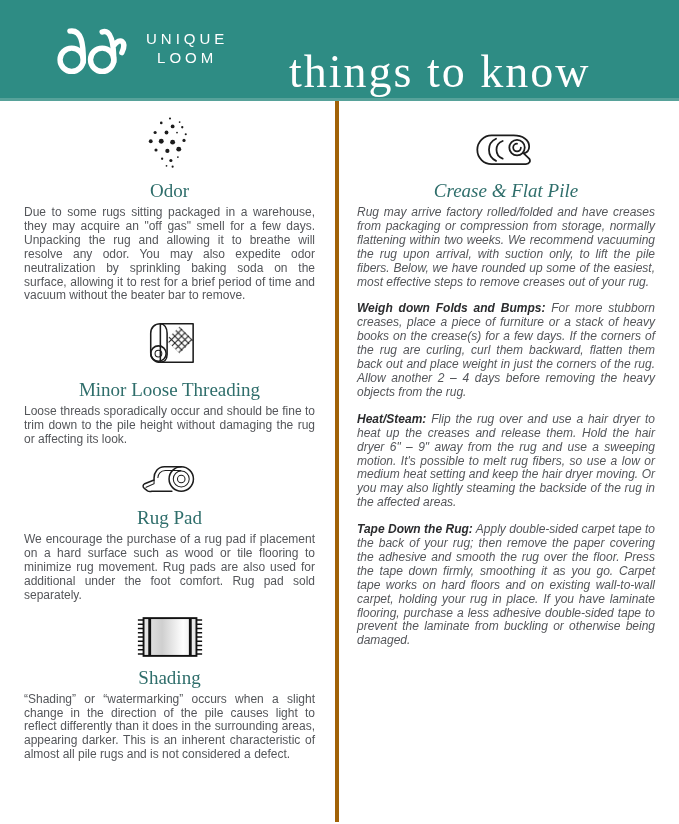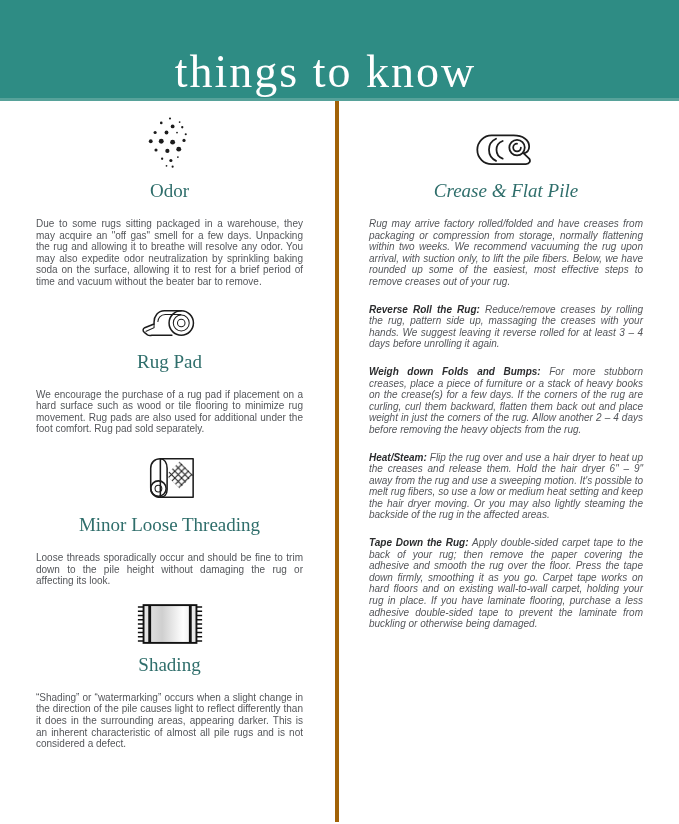--- a/index.html
+++ b/index.html
@@ -32,33 +32,49 @@
     border-right:4px solid #a16207;
   }
   .col-right{width:340px;padding:14px 20px 0 14px;font-style:italic;}
   .icon-wrap{text-align:center;}
   .section-heading{
     font-family:"Liberation Serif", serif;
     color:#2f6e6b;font-size:19px;font-weight:400;
     text-align:center;margin:5px 0 3px 0;
   }
   .body-text{
-    font-size:10px;line-height:1.16;text-align:justify;
-    color:#54565a;margin:16px;
+    font-size:12px;line-height:1.16;text-align:justify;
+    color:#54565a;margin:4px;
   }
   .section{margin-bottom:13px;}
   .tip{margin-top:13px;}
   .tip .lead{color:#2b2c2e;font-weight:bold;}
   svg .stroke{fill:none;stroke:#1c1c1c;stroke-width:1.6;stroke-linecap:round;stroke-linejoin:round;}
   svg .thin{fill:none;stroke:#1c1c1c;stroke-width:1.1;}
 </style>
 </head>
 <body>
 
 <div class="header">
+  <div class="brand">
+    <span class="brand-logo">
+      <svg viewBox="0 0 96 64" width="86" height="62">
+        <g fill="none" stroke="#ffffff" stroke-width="6" stroke-linecap="round">
+          <circle cx="22" cy="44" r="13"></circle>
+          <path d="M35,46 C35,26 33,10 20,12"></path>
+          <circle cx="56" cy="44" r="13"></circle>
+          <path d="M69,46 C69,26 66,9 56,13 M69,28 C76,18 84,24 78,36"></path>
+        </g>
+      </svg>
+    </span>
+    <div class="brand-name">
+      <div>UNIQUE</div>
+      <div>LOOM</div>
+    </div>
+  </div>
   <div class="header-title">things to know</div>
 </div>
 
 <div class="content">
 
   <div class="col col-left">
 
     <div class="section">
       <div class="icon-wrap">
         <svg viewBox="0 0 60 64" width="54" height="56">
@@ -86,49 +102,49 @@
             <circle cx="33" cy="59" r="1.2"></circle>
           </g>
         </svg>
       </div>
       <div class="section-heading">Odor</div>
       <p class="body-text">Due to some rugs sitting packaged in a warehouse, they may acquire an "off gas" smell for a few days. Unpacking the rug and allowing it to breathe will resolve any odor. You may also expedite odor neutralization by sprinkling baking soda on the surface, allowing it to rest for a brief period of time and vacuum without the beater bar to remove.</p>
     </div>
 
     <div class="section">
       <div class="icon-wrap">
-        <svg viewBox="0 0 64 40" width="60" height="38">
-          <path class="stroke" d="M44,7 L26,7 C19,7 15,13 15,19 L15,21 L5,25 C3,26 2.6,28.6 4.6,30 L8,32.6 C9.4,33.5 11,33.5 12.6,33 L34,33" fill="#ffffff"></path>
-          <path class="thin" d="M44,11 L27,11 C22,11 19,15 19,19 M15,21 L15,25 L6,29"></path>
-          <circle class="stroke" cx="44" cy="20" r="13" fill="#ffffff"></circle>
-          <circle class="thin" cx="44" cy="20" r="8.5"></circle>
-          <circle class="thin" cx="44" cy="20" r="4"></circle>
-        </svg>
-      </div>
-      <div class="section-heading">Rug Pad</div>
-      <p class="body-text">We encourage the purchase of a rug pad if placement on a hard surface such as wood or tile flooring to minimize rug movement. Rug pads are also used for additional under the foot comfort. Rug pad sold separately.</p>
-    </div>
-
-    <div class="section">
-      <div class="icon-wrap">
         <svg viewBox="0 0 60 56" width="58" height="54">
           <defs>
             <pattern id="xh" width="7" height="7" patternUnits="userSpaceOnUse">
               <path d="M0,0 L7,7 M7,0 L0,7" stroke="#1c1c1c" stroke-width="1.1"></path>
             </pattern>
           </defs>
           <rect x="20" y="8" width="34" height="40" class="stroke" fill="#ffffff"></rect>
           <polygon points="40,11 54,25 40,39 26,25" fill="url(#xh)"></polygon>
           <path class="stroke" d="M20,8 C14,8 10,12 10,18 L10,38 C10,44 14,48 20,48 C24,48 27,45 27,40 L27,18 C27,12 24,8 20,8 Z" fill="#ffffff"></path>
           <circle class="stroke" cx="18" cy="39" r="8" fill="#ffffff"></circle>
           <circle class="thin" cx="18" cy="39" r="3.5"></circle>
         </svg>
       </div>
       <div class="section-heading">Minor Loose Threading</div>
       <p class="body-text">Loose threads sporadically occur and should be fine to trim down to the pile height without damaging the rug or affecting its look.</p>
+    </div>
+
+    <div class="section">
+      <div class="icon-wrap">
+        <svg viewBox="0 0 64 40" width="60" height="38">
+          <path class="stroke" d="M44,7 L26,7 C19,7 15,13 15,19 L15,21 L5,25 C3,26 2.6,28.6 4.6,30 L8,32.6 C9.4,33.5 11,33.5 12.6,33 L34,33" fill="#ffffff"></path>
+          <path class="thin" d="M44,11 L27,11 C22,11 19,15 19,19 M15,21 L15,25 L6,29"></path>
+          <circle class="stroke" cx="44" cy="20" r="13" fill="#ffffff"></circle>
+          <circle class="thin" cx="44" cy="20" r="8.5"></circle>
+          <circle class="thin" cx="44" cy="20" r="4"></circle>
+        </svg>
+      </div>
+      <div class="section-heading">Rug Pad</div>
+      <p class="body-text">We encourage the purchase of a rug pad if placement on a hard surface such as wood or tile flooring to minimize rug movement. Rug pads are also used for additional under the foot comfort. Rug pad sold separately.</p>
     </div>
 
     <div class="section">
       <div class="icon-wrap">
         <svg viewBox="0 0 72 44" width="68" height="42">
           <defs>
             <linearGradient id="shade" x1="0" y1="0" x2="1" y2="0">
               <stop offset="0" stop-color="#e8e8e8"></stop>
               <stop offset="0.35" stop-color="#cfcfcf"></stop>
               <stop offset="0.75" stop-color="#ffffff"></stop>
@@ -161,21 +177,20 @@
             <path d="M26,7 A8.5,8.5 0 0 0 26,23"></path>
             <circle cx="39" cy="13" r="7"></circle>
             <path d="M39,9.5 A3.5,3.5 0 1 0 42.5,13"></path>
           </g>
         </svg>
       </div>
       <div class="section-heading">Crease &amp; Flat Pile</div>
       <p class="body-text">Rug may arrive factory rolled/folded and have creases from packaging or compression from storage, normally flattening within two weeks. We recommend vacuuming the rug upon arrival, with suction only, to lift the pile fibers. Below, we have rounded up some of the easiest, most effective steps to remove creases out of your rug.</p>
     </div>
 
-    <p class="body-text tip"><b class="lead">Reverse Roll the Rug:</b> <span>Reduce/remove creases by rolling the rug, pattern side up, massaging the creases with your hands. We suggest leaving it reverse rolled for at least 3 – 4 days before unrolling it again.</span></p>
 
     <p class="body-text tip"><b class="lead">Weigh down Folds and Bumps:</b> <span>For more stubborn creases, place a piece of furniture or a stack of heavy books on the crease(s) for a few days. If the corners of the rug are curling, curl them backward, flatten them back out and place weight in just the corners of the rug. Allow another 2 – 4 days before removing the heavy objects from the rug.</span></p>
 
     <p class="body-text tip"><b class="lead">Heat/Steam:</b> <span>Flip the rug over and use a hair dryer to heat up the creases and release them. Hold the hair dryer 6" – 9" away from the rug and use a sweeping motion. It's possible to melt rug fibers, so use a low or medium heat setting and keep the hair dryer moving. Or you may also lightly steaming the backside of the rug in the affected areas.</span></p>
 
     <p class="body-text tip"><b class="lead">Tape Down the Rug:</b> <span>Apply double-sided carpet tape to the back of your rug; then remove the paper covering the adhesive and smooth the rug over the floor. Press the tape down firmly, smoothing it as you go. Carpet tape works on hard floors and on existing wall-to-wall carpet, holding your rug in place. If you have laminate flooring, purchase a less adhesive double-sided tape to prevent the laminate from buckling or otherwise being damaged.</span></p>
 
   </div>
 </div>
 

